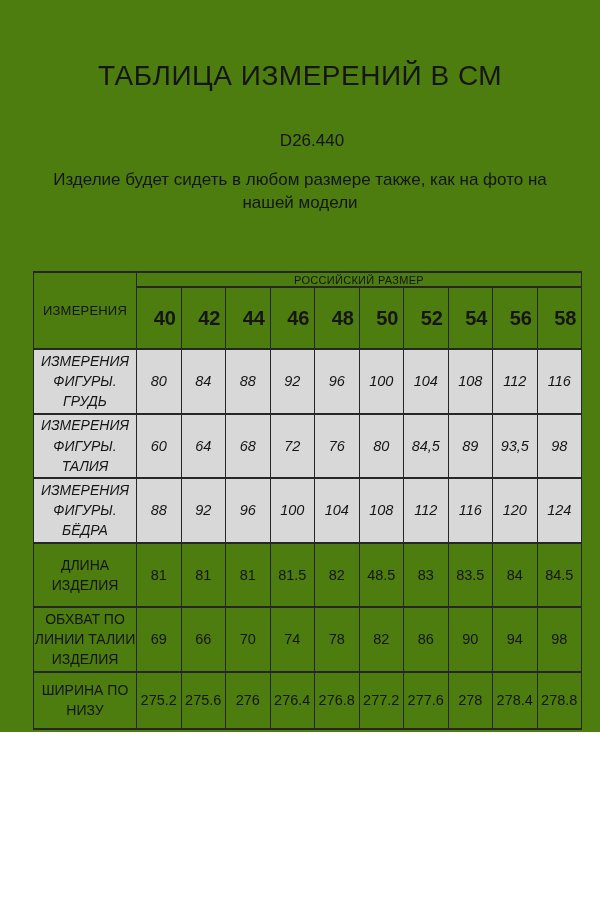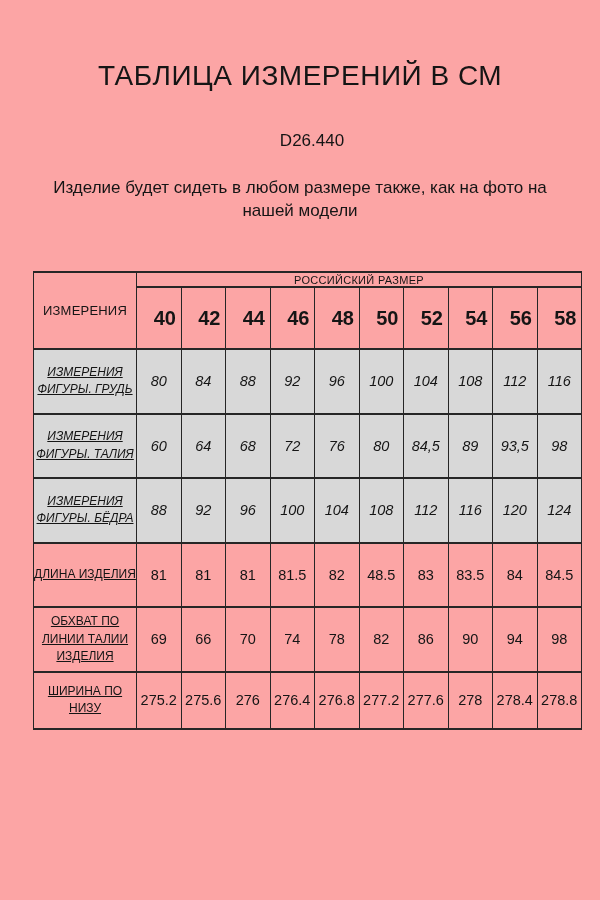--- a/index.html
+++ b/index.html
@@ -1,36 +1,36 @@
 <!DOCTYPE html>
 <html style="--shade: #d8d8d8; --border: #262626;"><head>
 <meta charset="utf-8">
 <style>
   html,body { margin:0; padding:0; background:#ffffff; }
   body { width:600px; height:900px; font-family:"Liberation Sans", sans-serif; color:#151515; }
-  .page { position:relative; width:600px; height:900px; background:#fca5a5; overflow:hidden; }
+  .page { position:relative; width:600px; height:732px; background:#4d7c0f; overflow:hidden; }
 
   .title { position:absolute; top:60px; left:0; width:100%; margin:0;
            text-align:center; font-size:28px; font-weight:400; letter-spacing:.5px; }
   .article { position:absolute; top:131px; left:12px; width:100%;
              text-align:center; font-size:17px; }
-  .note { position:absolute; top:168px; left:45px; right:45px; margin:8px;
+  .note { position:absolute; top:168px; left:45px; right:45px; margin:0;
           text-align:center; font-size:17px; line-height:23px; }
 
   table.meas { position:absolute; top:271px; left:33px; width:549px; height:459px;
                border-collapse:collapse; table-layout:fixed; }
   .meas th, .meas td { border:1.5px solid var(--border,#262626);
                        border-top-width:2px; border-bottom-width:2px;
                        padding:0; text-align:center; vertical-align:middle;
                        font-weight:400; overflow:hidden; }
   .corner { width:102px; font-size:13px; letter-spacing:.2px; }
   .band   { height:13px; font-size:11px; font-weight:700; letter-spacing:.3px;border-radius:6px; }
   tr.size-row th { height:60px; font-size:20px; font-weight:700;padding-left:12px; }
 
-  tbody th.lbl { font-size:12px; line-height:1.45;text-decoration:underline; }
+  tbody th.lbl { font-size:14px; line-height:1.45; }
   tbody td.val { font-size:14.5px; }
   tbody tr { height:63px; }
   tbody tr.r-5 { height:56px; }
 
   .shaded { background:var(--shade,#d8d8d8); background-clip:content-box;
             padding:3px; font-style:italic; }
 </style>
 </head>
 <body>
 

